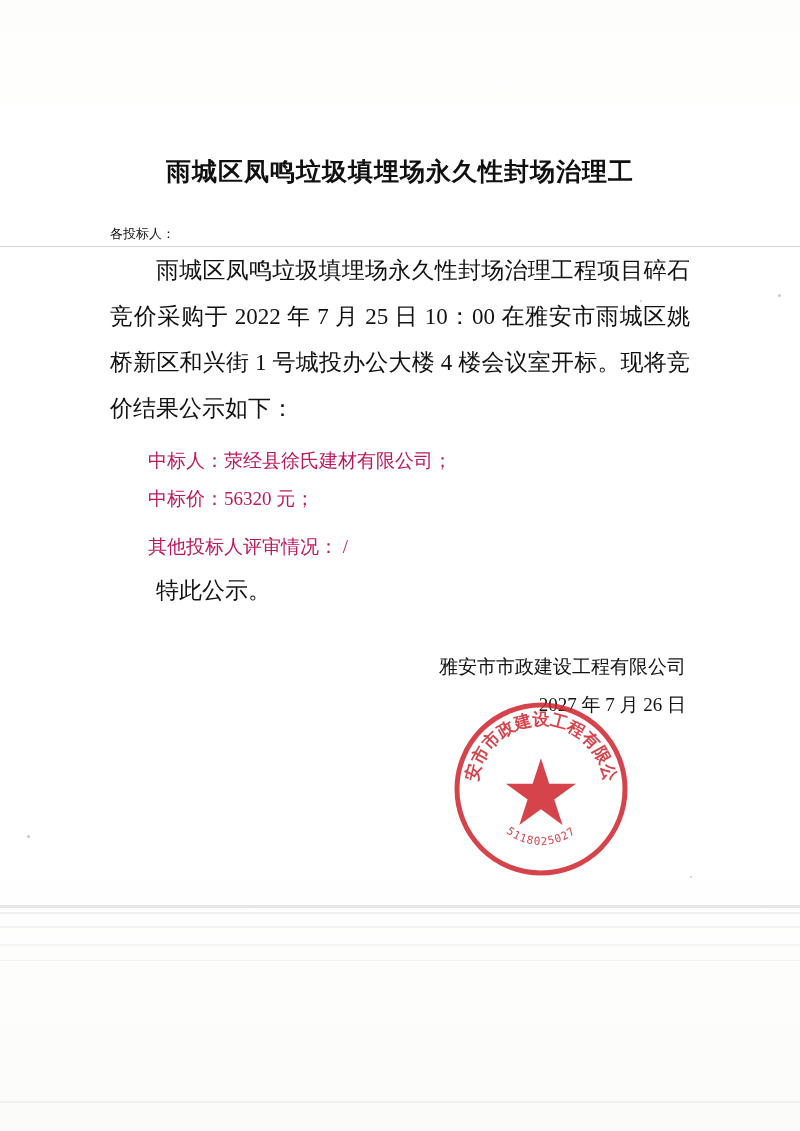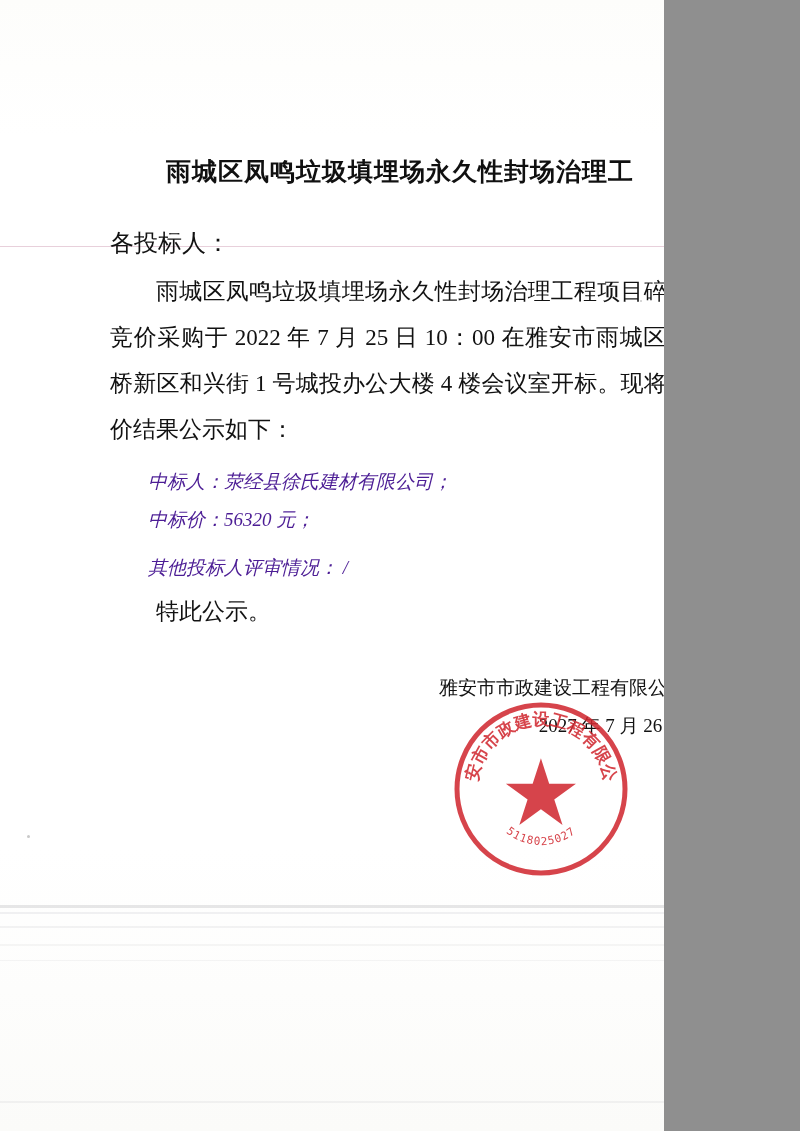--- a/index.html
+++ b/index.html
@@ -9,21 +9,21 @@
   }
   body {
     width: 800px;
     height: 1131px;
     overflow: hidden;
     font-family: "Liberation Serif", "DejaVu Serif", serif;
   }
 
   .page {
     position: relative;
-    width: 664px;
+    width: 800px;
     height: 1131px;
     background: #ffffff;
     overflow: hidden;
   }
 
   
   .paper-tint {
     position: absolute;
     inset: 0;
     background:
@@ -71,43 +71,41 @@
     line-height: 1.9;
     text-align: center;
     letter-spacing: 1px;
     color: #101010;
     font-family: "DejaVu Serif", "Liberation Serif", serif;
   }
   .title .line2 { display: block; }
 
   .salutation {
     margin: 26px 0 0 0;
-    font-size: 24px;
+    font-size: 13px;
     line-height: 1.9;
     color: #121212;
-    font-family: Liberation Mono, monospace;
   }
 
   .para {
     margin: 2px 0 0 0;
     font-size: 23px;
     line-height: 2.0;
     color: #121212;
     text-align: justify;
     text-justify: inter-ideograph;
   }
   .indent { text-indent: 2em; }
 
   .item {
     margin: 0;
     padding-left: 2em;
     font-size: 19px;
     line-height: 2.0;
-    color: #4c1d95;
-    font-style: italic;
+    color: #be185d;
   }
 
   .gap-sm { height: 10px; }
 
   .signature {
     margin-top: 34px;
     text-align: right;
     font-size: 19px;
     line-height: 2.0;
     color: #121212;

